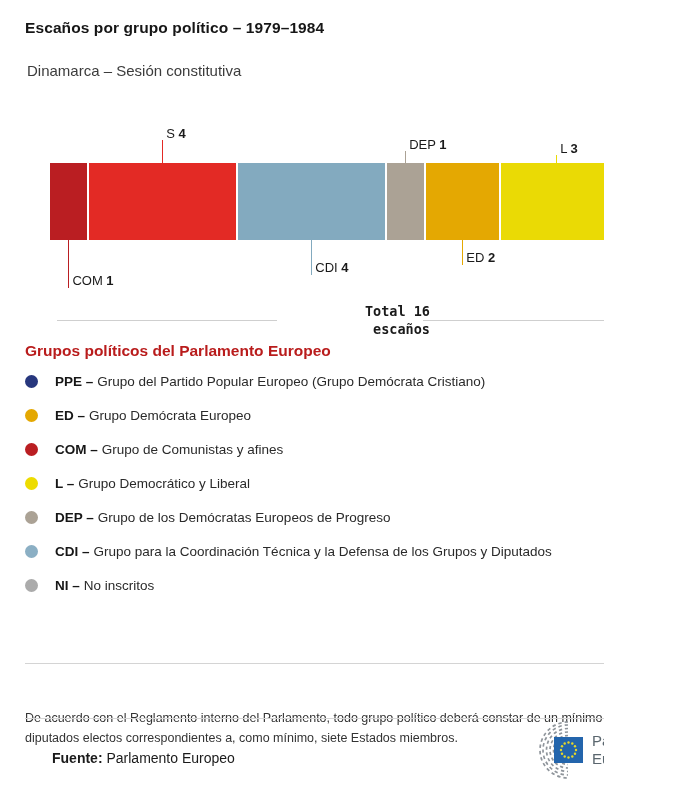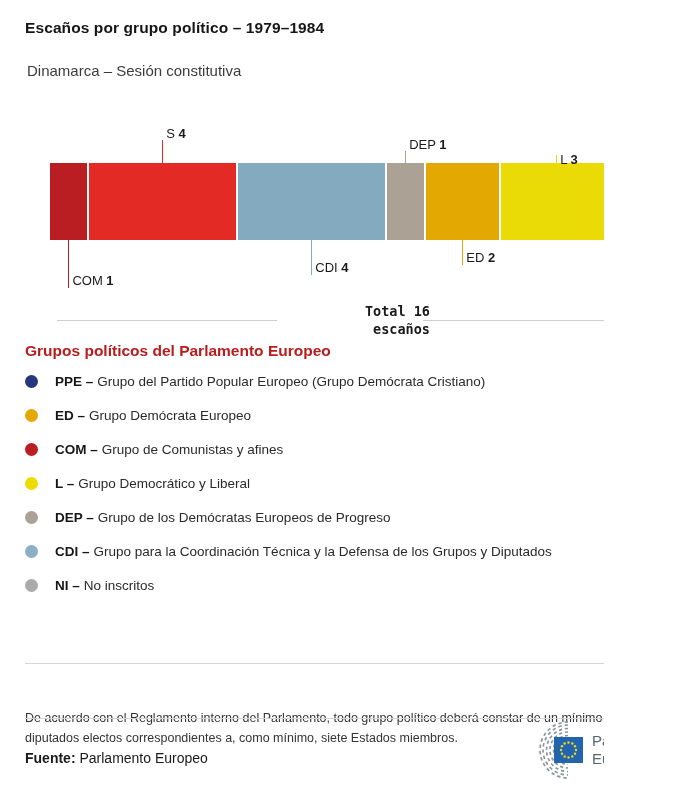--- a/index.html
+++ b/index.html
@@ -27,21 +27,21 @@
   .legend-item { display:flex; align-items:center; height:34px; }
   .dot { width:13px; height:13px; border-radius:50%; flex:0 0 13px; margin-right:17px; }
   .legend-text { font-size:13.5px; color:#2a2a2a; }
   .legend-text b { color:#161616; margin-right:4px; }
 
   .rule { position:absolute; left:25px; width:650px; height:1px; background:#d4d4d4; }
   .rule.r1 { top:663px; }
   .rule.r2 { top:718px; }
   .note { position:absolute; left:25px; top:672px; width:618px; font-size:12.5px; line-height:20px; color:#333;margin-top:36px; }
   .source { position:absolute; left:25px; top:750px; font-size:14px; color:#1a1a1a; }
-  .source b { font-weight:bold; }
+  .source b { font-weight:bold;margin-left:27px; }
 
   .logo { position:absolute; left:519px; top:721px; width:160px; height:60px; }
   .logo svg { position:absolute; left:0; top:0; }
   .logo-text { position:absolute; left:73px; top:11px; font-size:15px; font-weight:normal; line-height:18px; color:#5a666e; }
 </style>
 </head>
 <body>
 
 <div class="page">
 
@@ -59,21 +59,21 @@
       <div class="tick" style="left: 260.75px; background: rgb(131, 170, 191); height: 35px; top: 120px;"></div>
       <div class="bar-label" style="top: 141px; left: 265.25px;"><span>CDI </span><span class="bold">4</span></div>
       <div class="bar-segment" style="left: 336.75px; top: 43px; width: 36.75px; height: 77px; background: rgb(171, 162, 149);"></div>
       <div class="tick" style="left: 354.625px; background: rgb(171, 162, 149); height: 12px; top: 31px;"></div>
       <div class="bar-label" style="top: 18px; left: 359.125px;"><span>DEP </span><span class="bold">1</span></div>
       <div class="bar-segment" style="left: 375.5px; top: 43px; width: 73.5px; height: 77px; background: rgb(228, 168, 2);"></div>
       <div class="tick" style="left: 411.75px; background: rgb(228, 168, 2); height: 25px; top: 120px;"></div>
       <div class="bar-label" style="top: 131px; left: 416.25px;"><span>ED </span><span class="bold">2</span></div>
       <div class="bar-segment" style="left: 451px; top: 43px; width: 110.25px; height: 77px; background: rgb(234, 218, 5);"></div>
       <div class="tick" style="left: 505.625px; background: rgb(234, 218, 5); height: 8px; top: 35px;"></div>
-      <div class="bar-label" style="top: 33px; left: 510.125px;"><span>L </span><span class="bold">3</span></div>
+      <div class="bar-label" style="top: 22px; left: 510.125px;"><span>L </span><span class="bold">3</span></div>
       <div class="bar-segment" style="left: 563.25px; top: 43px; width: 36.75px; height: 77px; background: rgb(171, 171, 171);"></div>
       <div class="tick" style="left: 581.125px; background: rgb(171, 171, 171); height: 15px; top: 120px;"></div>
       <div class="bar-label" style="top: 121px; left: 578.625px; transform: translateX(-100%);"><span>NI </span><span class="bold">1</span></div>
     </div>
 
   <div class="total-row">
     <div class="total-line left"></div>
     <div class="total-line right"></div>
     <div class="total-text">
       <div>Total 16</div>

